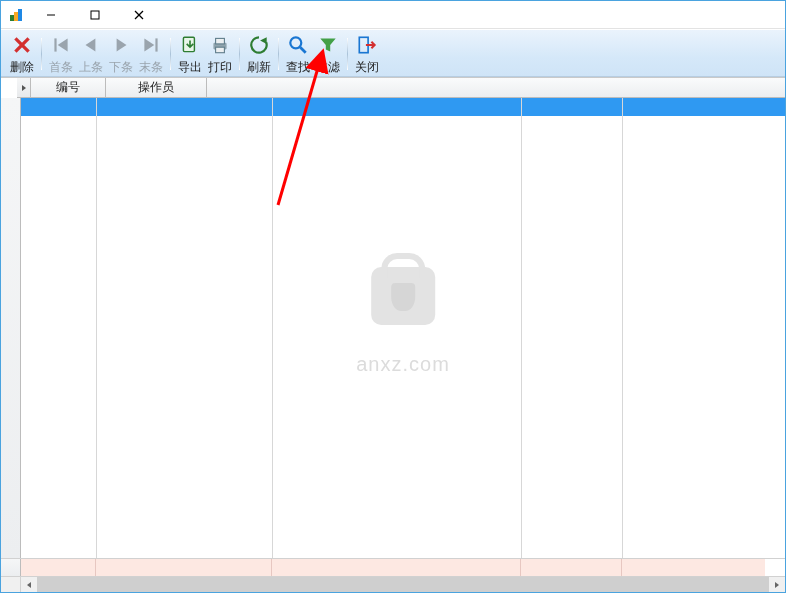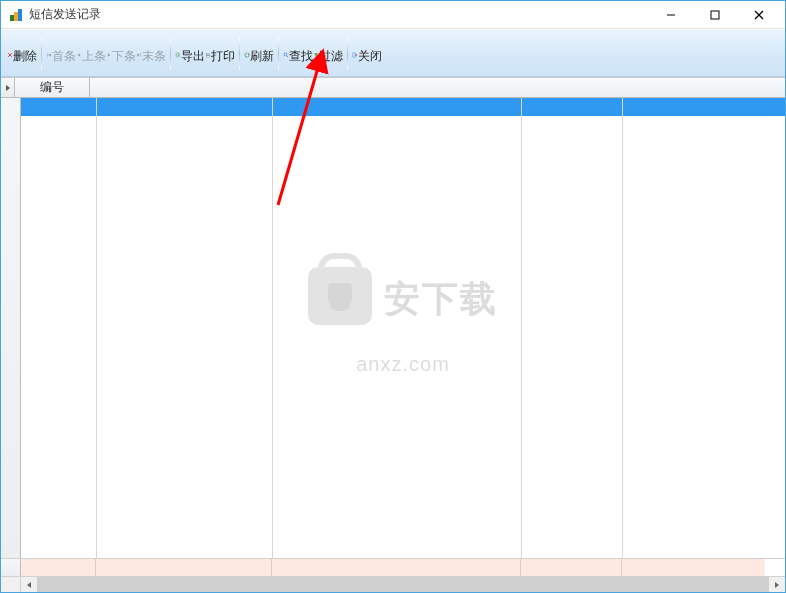--- a/index.html
+++ b/index.html
@@ -55,23 +55,23 @@
   background: linear-gradient(#eaf3fc, #d5e8f9 60%, #cfe4f7);
   border-top: 1px solid #fff;
   border-bottom: 1px solid #b7cde1;
   display: flex;
   align-items: stretch;
   padding: 2px 6px 0 6px;
 }
 .tb-item {
   width: 30px;
   display: flex;
-  flex-direction: row;
+  flex-direction: column;
   align-items: center;
-  justify-content: flex-start;
+  justify-content: space-between;
   padding-top: 2px;
   cursor: pointer;
 }
 .tb-item .ico {
   width: 22px; height: 22px;
   display:flex; align-items:center; justify-content:center;
 }
 .tb-item .lbl {
   font-size: 12px;
   color: #222;
@@ -91,20 +91,21 @@
   flex-direction: column;
   border-top: 1px solid #c9c9c9;
   overflow: hidden;
   position: relative;
 }
 .grid-header {
   display: flex;
   height: 20px;
   background: linear-gradient(#fafbfc,#eceef0);
   border-bottom: 1px solid #bcbcbc;
+  margin-left: 16px;
 }
 .gh-cell {
   border-right: 1px solid #bcbcbc;
   display:flex; align-items:center; justify-content:center;
   font-size: 12px;
   color: #222;
 }
 .gh-indicator { width: 14px; background:linear-gradient(#f5f6f7,#e8eaec); border-right:1px solid #bcbcbc; display:flex;align-items:center;justify-content:center;}
 
 .grid-body {
@@ -216,21 +217,20 @@
 <div class="window">
 
   <div class="titlebar">
     <span class="app-icon">
       <svg viewBox="0 0 14 14">
           <rect x="1" y="7" width="4" height="6" fill="#2e7d32"></rect>
           <rect x="5" y="4" width="4" height="9" fill="#f9a825"></rect>
           <rect x="9" y="1" width="4" height="12" fill="#1e88e5"></rect>
         </svg>
     </span>
-    <span class="title">短信发送记录</span>
     <div class="win-controls">
       <div class="win-btn">
           <svg viewBox="0 0 10 10">
             <line x1="1" y1="5" x2="9" y2="5" stroke="#000" stroke-width="1"></line>
           </svg>
         </div>
       <div class="win-btn">
           <svg viewBox="0 0 10 10">
             <rect x="1" y="1" width="8" height="8" fill="none" stroke="#000" stroke-width="1"></rect>
           </svg>
@@ -350,36 +350,36 @@
   </div>
 
   <div class="grid-area">
     <div class="grid-header">
       <div class="gh-indicator">
           <svg width="8" height="8" viewBox="0 0 8 8">
             <polygon points="2,1 6,4 2,7" fill="#555"></polygon>
           </svg>
         </div>
       <div class="gh-cell" style="width:75px">编号</div>
+      <div class="gh-cell" style="width:101px">操作员</div>
     </div>
     <div class="grid-body">
       <div class="row-hdr-col"></div>
       <div class="data-cols">
         <div class="selected-row"></div>
         <div class="vline" style="left:75px"></div>
         <div class="vline" style="left:251px"></div>
         <div class="vline" style="left:500px"></div>
         <div class="vline" style="left:601px"></div>
 
         <div class="watermark">
           <div class="row1">
             <div class="bag">
                 <div class="shield"></div>
               </div>
-            <span class="zh">安下载</span>
           </div>
           <div class="dom">anxz.com</div>
         </div>
       </div>
     </div>
 
     <div class="footer-row">
       <div class="ft-rowhdr"></div>
       <div class="ft-cell" style="width:75px"></div>
       <div class="ft-cell" style="width:176px"></div>

